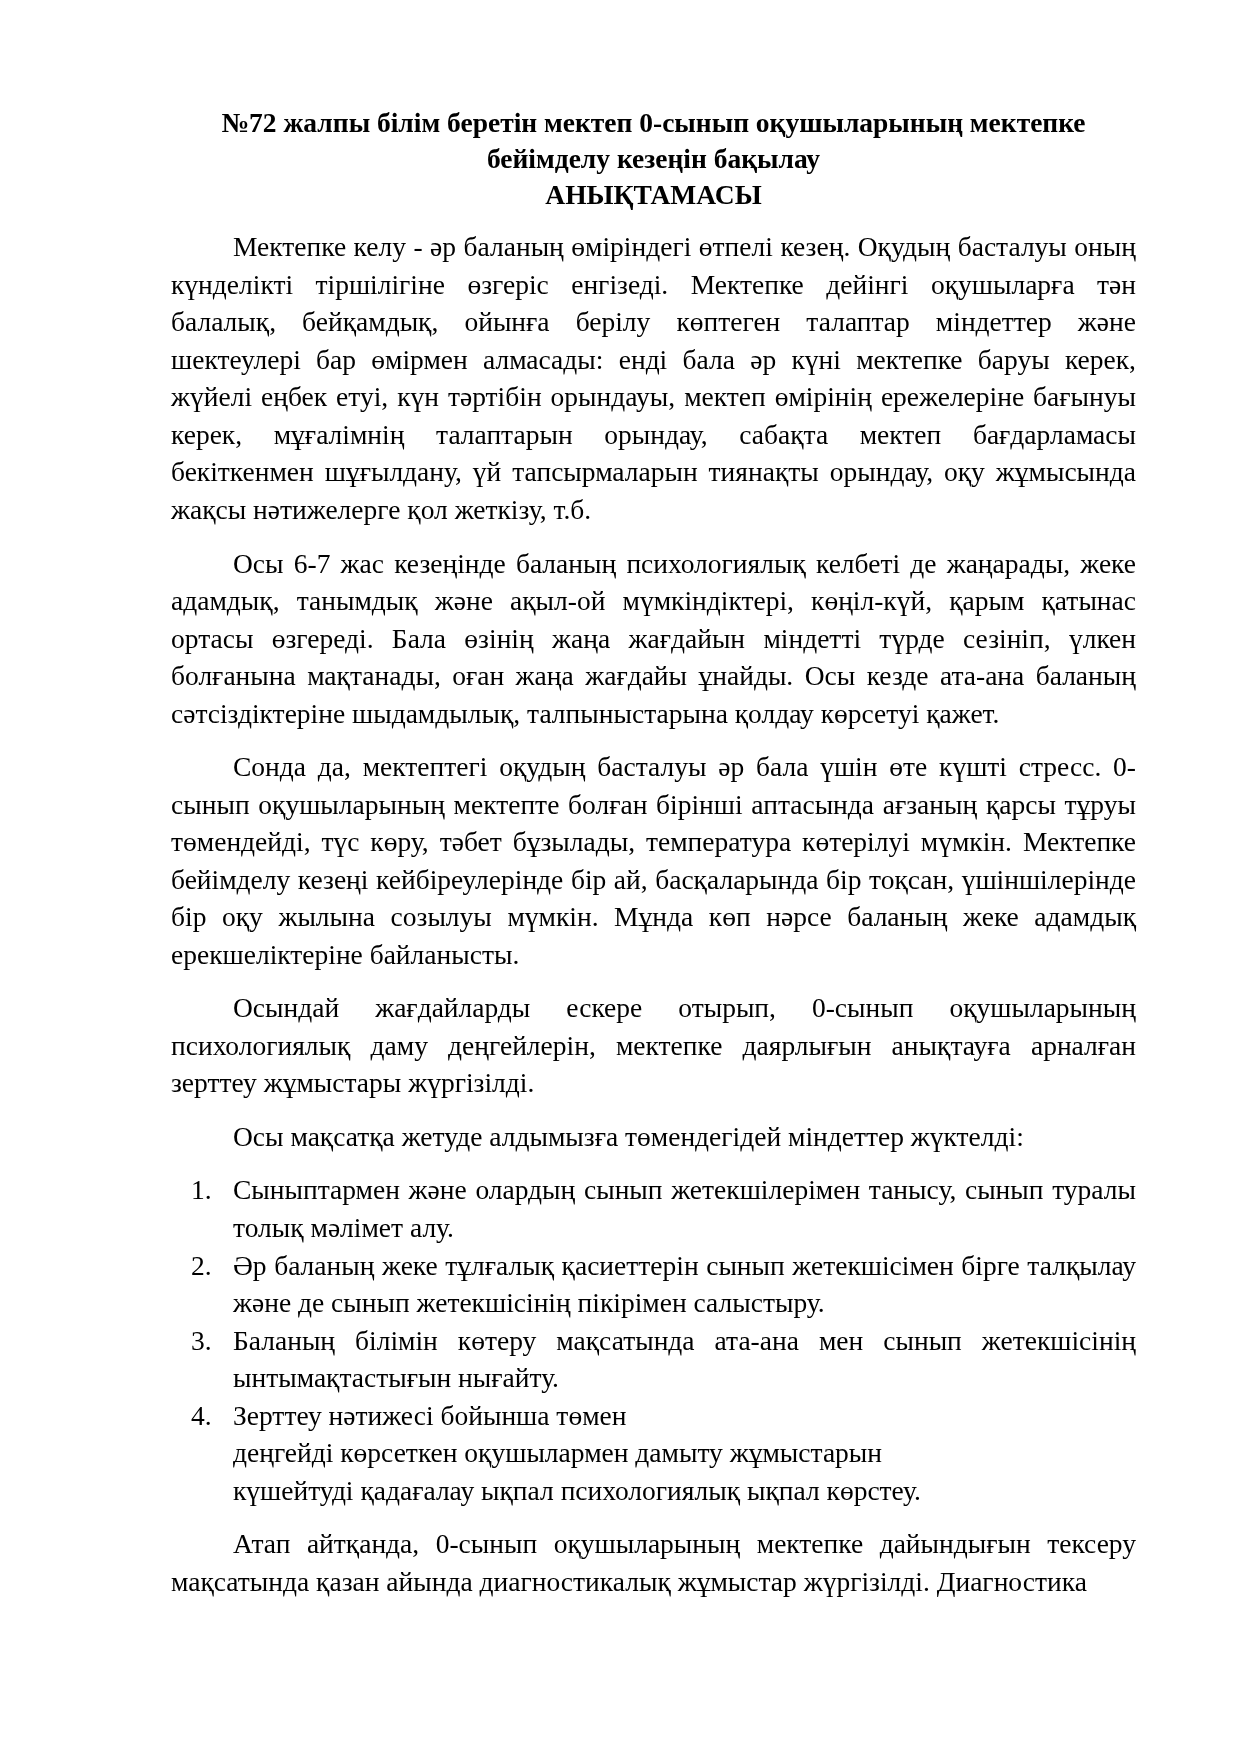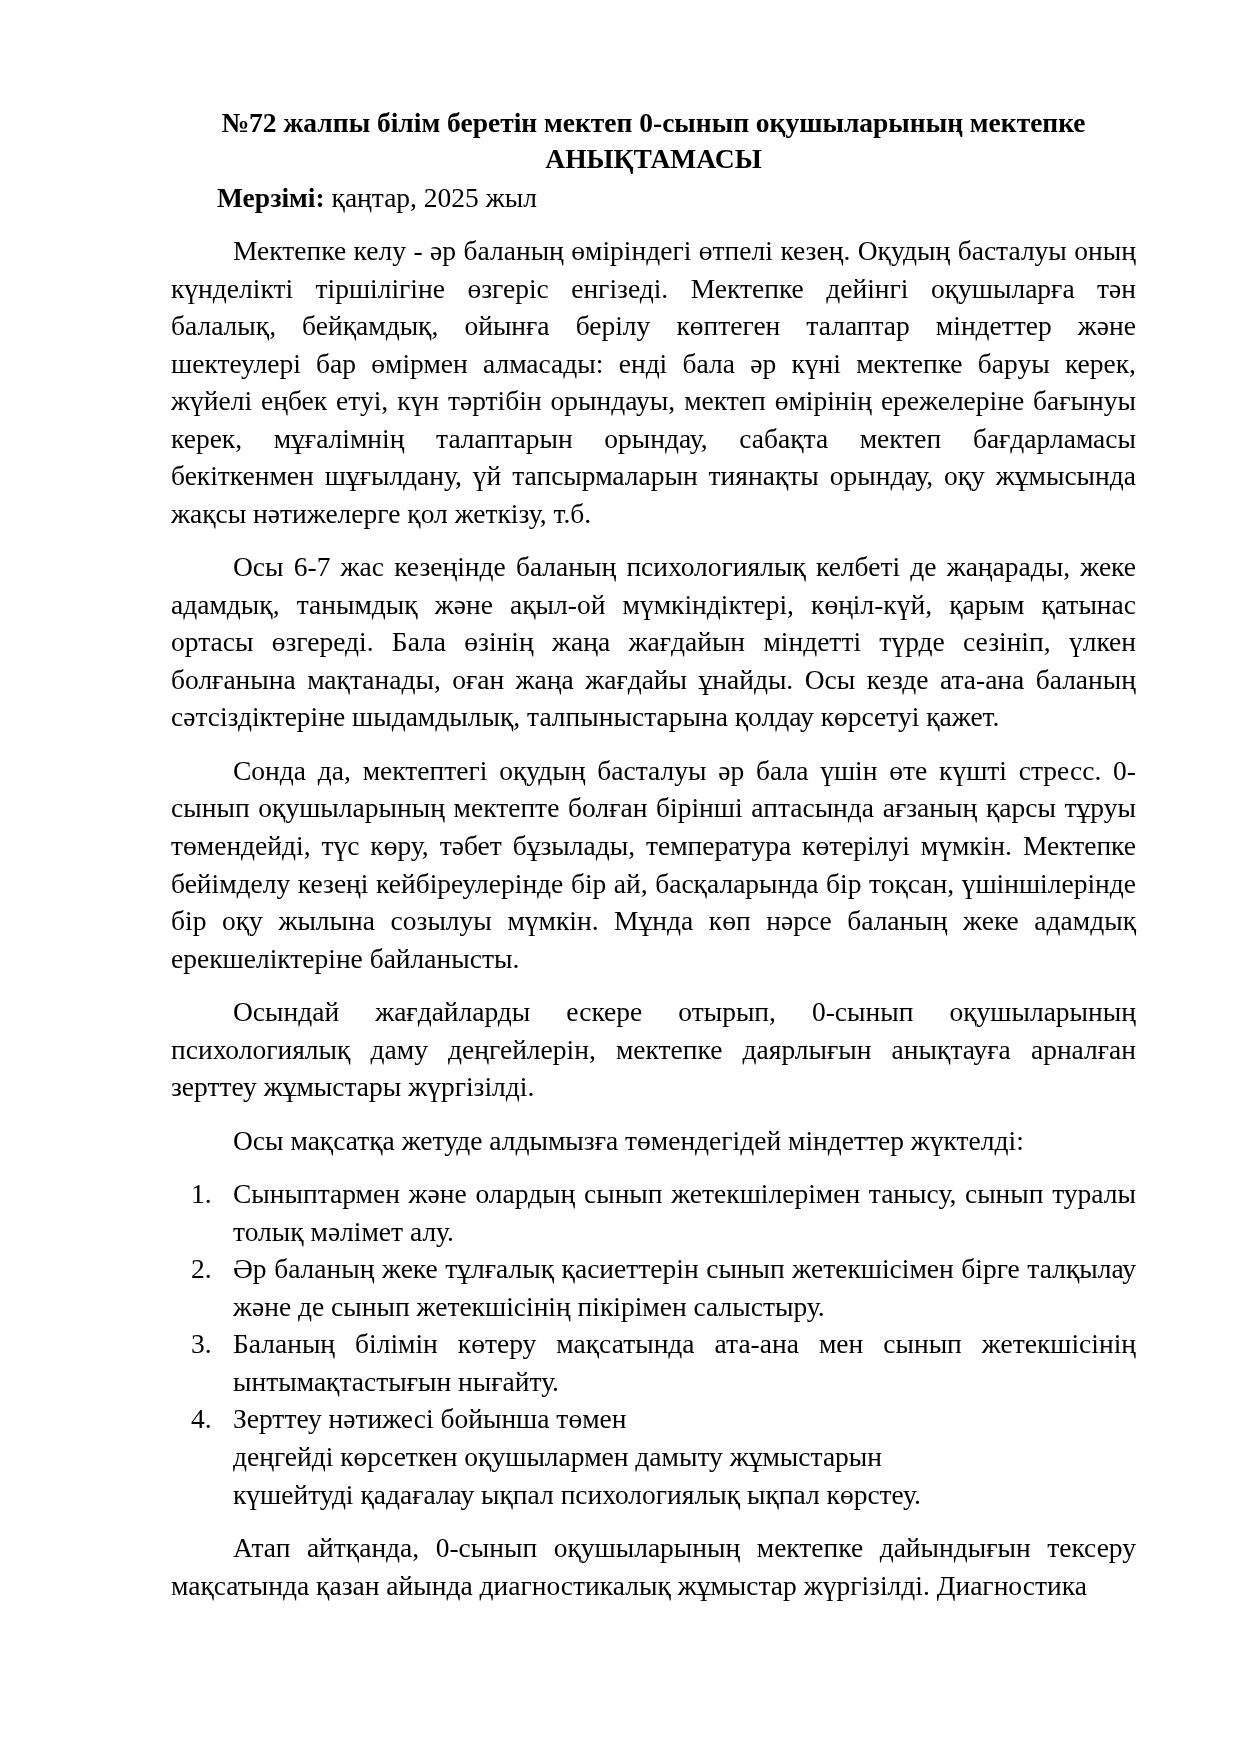--- a/index.html
+++ b/index.html
@@ -91,24 +91,24 @@
   }
 </style>
 </head>
 <body>
 
 <div class="page">
   <div class="doc-body">
 
     <div class="heading-block">
       <span class="heading-line title-main">№72 жалпы білім беретін мектеп 0-сынып оқушыларының мектепке</span>
+      <span class="heading-line">бейімделу кезеңін бақылау</span>
       <span class="heading-line">АНЫҚТАМАСЫ</span>
     </div>
 
-    <p class="para-left"><span class="b">Мерзімі:</span><span> қаңтар, 2025 жыл</span></p>
 
     <p class="para">Мектепке  келу - әр баланың  өміріндегі өтпелі  кезең. Оқудың басталуы оның  күнделікті  тіршілігіне  өзгеріс  енгізеді. Мектепке дейінгі оқушыларға тән  балалық,  бейқамдық,  ойынға  берілу  көптеген  талаптар  міндеттер  және шектеулері бар өмірмен алмасады: енді бала әр күні мектепке баруы керек, жүйелі  еңбек  етуі,  күн  тәртібін  орындауы,  мектеп  өмірінің  ережелеріне бағынуы керек, мұғалімнің талаптарын орындау, сабақта мектеп бағдарламасы бекіткенмен  шұғылдану,  үй  тапсырмаларын  тиянақты  орындау,  оқу жұмысында  жақсы нәтижелерге қол жеткізу, т.б.</p>
 
     <p class="para">Осы 6-7 жас кезеңінде баланың психологиялық келбеті де жаңарады, жеке  адамдық,  танымдық  және  ақыл-ой  мүмкіндіктері,  көңіл-күй,  қарым қатынас ортасы өзгереді. Бала өзінің жаңа жағдайын міндетті түрде сезініп, үлкен болғанына мақтанады, оған жаңа  жағдайы ұнайды. Осы кезде  ата-ана баланың  сәтсіздіктеріне  шыдамдылық,  талпыныстарына  қолдау  көрсетуі қажет.</p>
 
     <p class="para">Сонда да, мектептегі оқудың басталуы әр бала үшін өте  күшті стресс. 0-сынып  оқушыларының  мектепте  болған  бірінші  аптасында  ағзаның  қарсы тұруы төмендейді, түс көру, тәбет бұзылады, температура көтерілуі мүмкін. Мектепке бейімделу кезеңі кейбіреулерінде бір ай, басқаларында бір тоқсан, үшіншілерінде бір оқу жылына созылуы мүмкін. Мұнда көп нәрсе баланың жеке адамдық ерекшеліктеріне байланысты.</p>
 
     <p class="para">Осындай  жағдайларды  ескере  отырып,  0-сынып  оқушыларының психологиялық даму деңгейлерін, мектепке даярлығын анықтауға арналған зерттеу жұмыстары  жүргізілді.</p>
 
 

